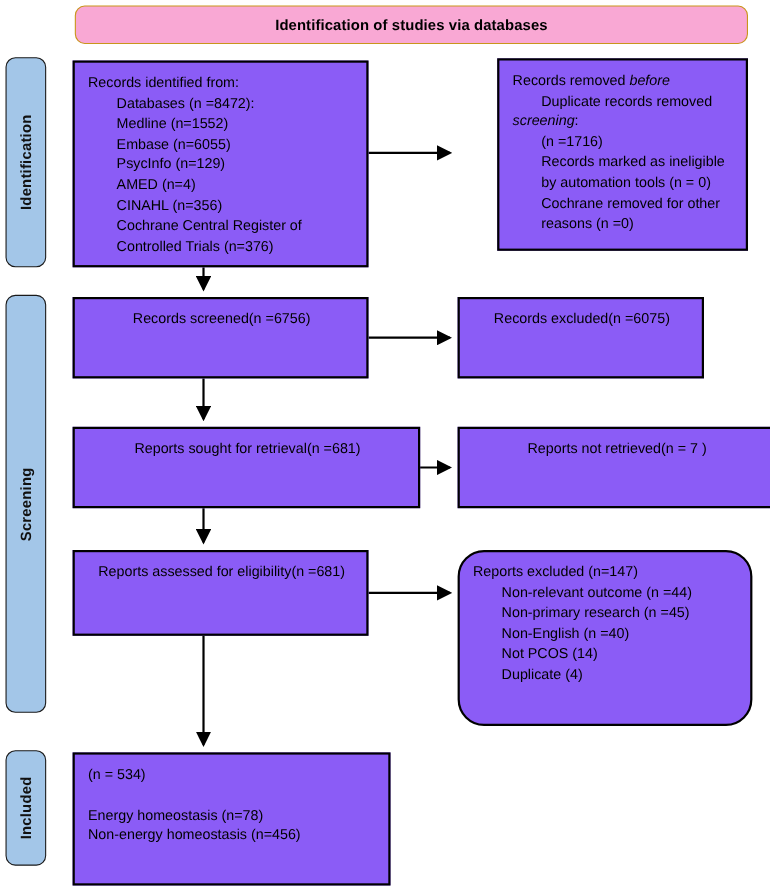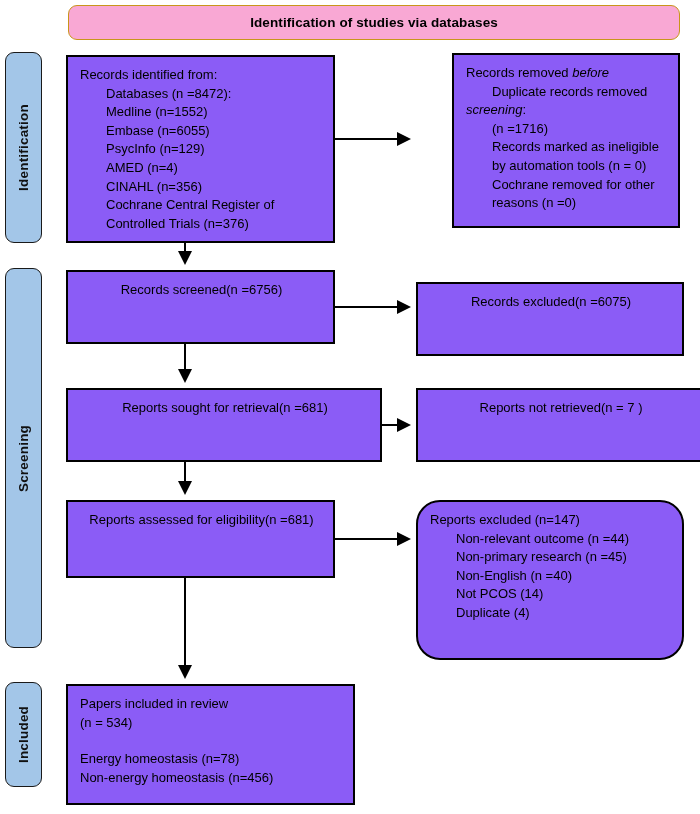--- a/index.html
+++ b/index.html
@@ -89,21 +89,21 @@
 
   
   #box-identified      { left: 66px; top: 55px;  width: 269px; height: 188px; }
   #box-screened        { left: 66px; top: 270px; width: 269px; height: 74px;  }
   #box-sought          { left: 66px; top: 388px; width: 316px; height: 74px;  }
   #box-assessed        { left: 66px; top: 500px; width: 269px; height: 78px;  }
   #box-included-papers { left: 66px; top: 684px; width: 289px; height: 121px; }
 
   
   #box-removed         { left: 416px; top: 53px;  width: 228px; height: 175px; margin-left: 36px; }
-  #box-excluded        { left: 416px; top: 282px; width: 268px; height: 74px;  }
+  #box-excluded        { left: 416px; top: 270px; width: 224px; height: 74px;  }
   #box-notretrieved    { left: 416px; top: 388px; width: 288px; height: 74px;  }
   #box-reports-excluded{ left: 416px; top: 500px; width: 268px; height: 160px; border-radius: 24px; }
 
   
   .vcenter {
     display: flex;
     justify-content: center;
   }
 </style>
 </head>
@@ -195,18 +195,17 @@
 <div class="pbox" id="box-reports-excluded">
   <div class="line">Reports excluded (n=147)</div>
   <div class="line indent">Non-relevant outcome (n =44)</div>
   <div class="line indent">Non-primary research (n =45)</div>
   <div class="line indent">Non-English (n =40)</div>
   <div class="line indent">Not PCOS (14)</div>
   <div class="line indent">Duplicate (4)</div>
 </div>
 
 <div class="pbox" id="box-included-papers">
-  <div class="line">Papers included in review</div>
   <div class="line">(n = 534)</div>
   <div class="line gap"></div>
   <div class="line">Energy homeostasis (n=78)</div>
   <div class="line">Non-energy homeostasis (n=456)</div>
 </div>
 
 </body></html>

